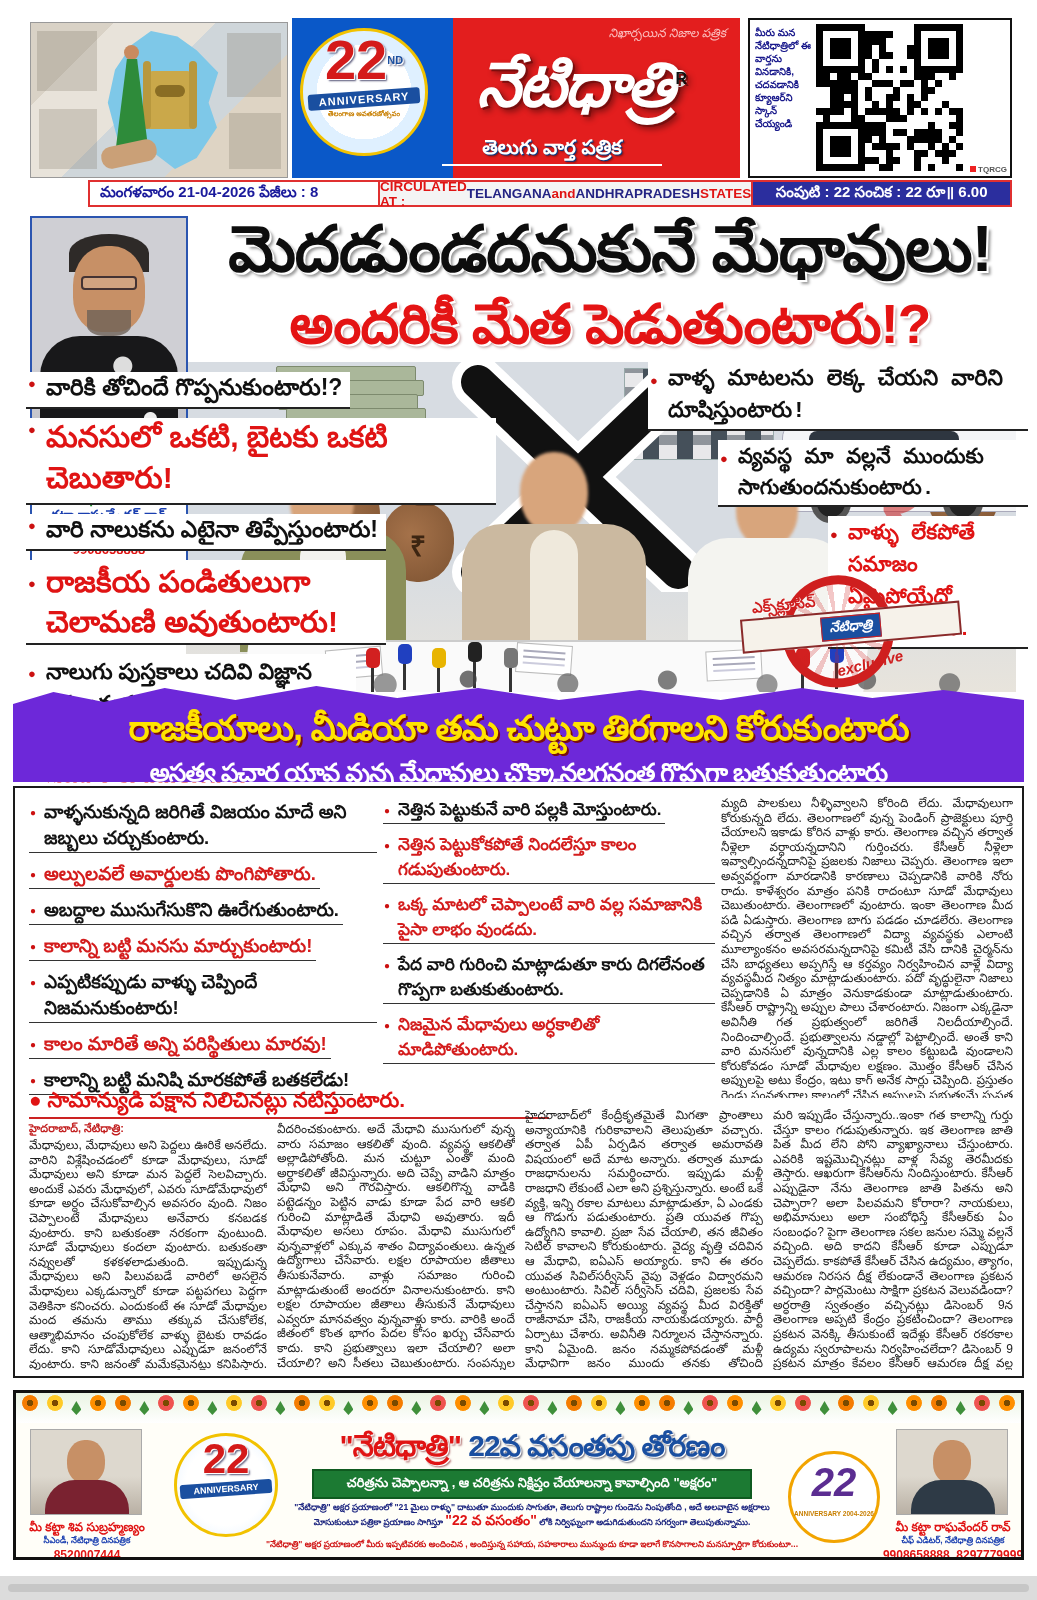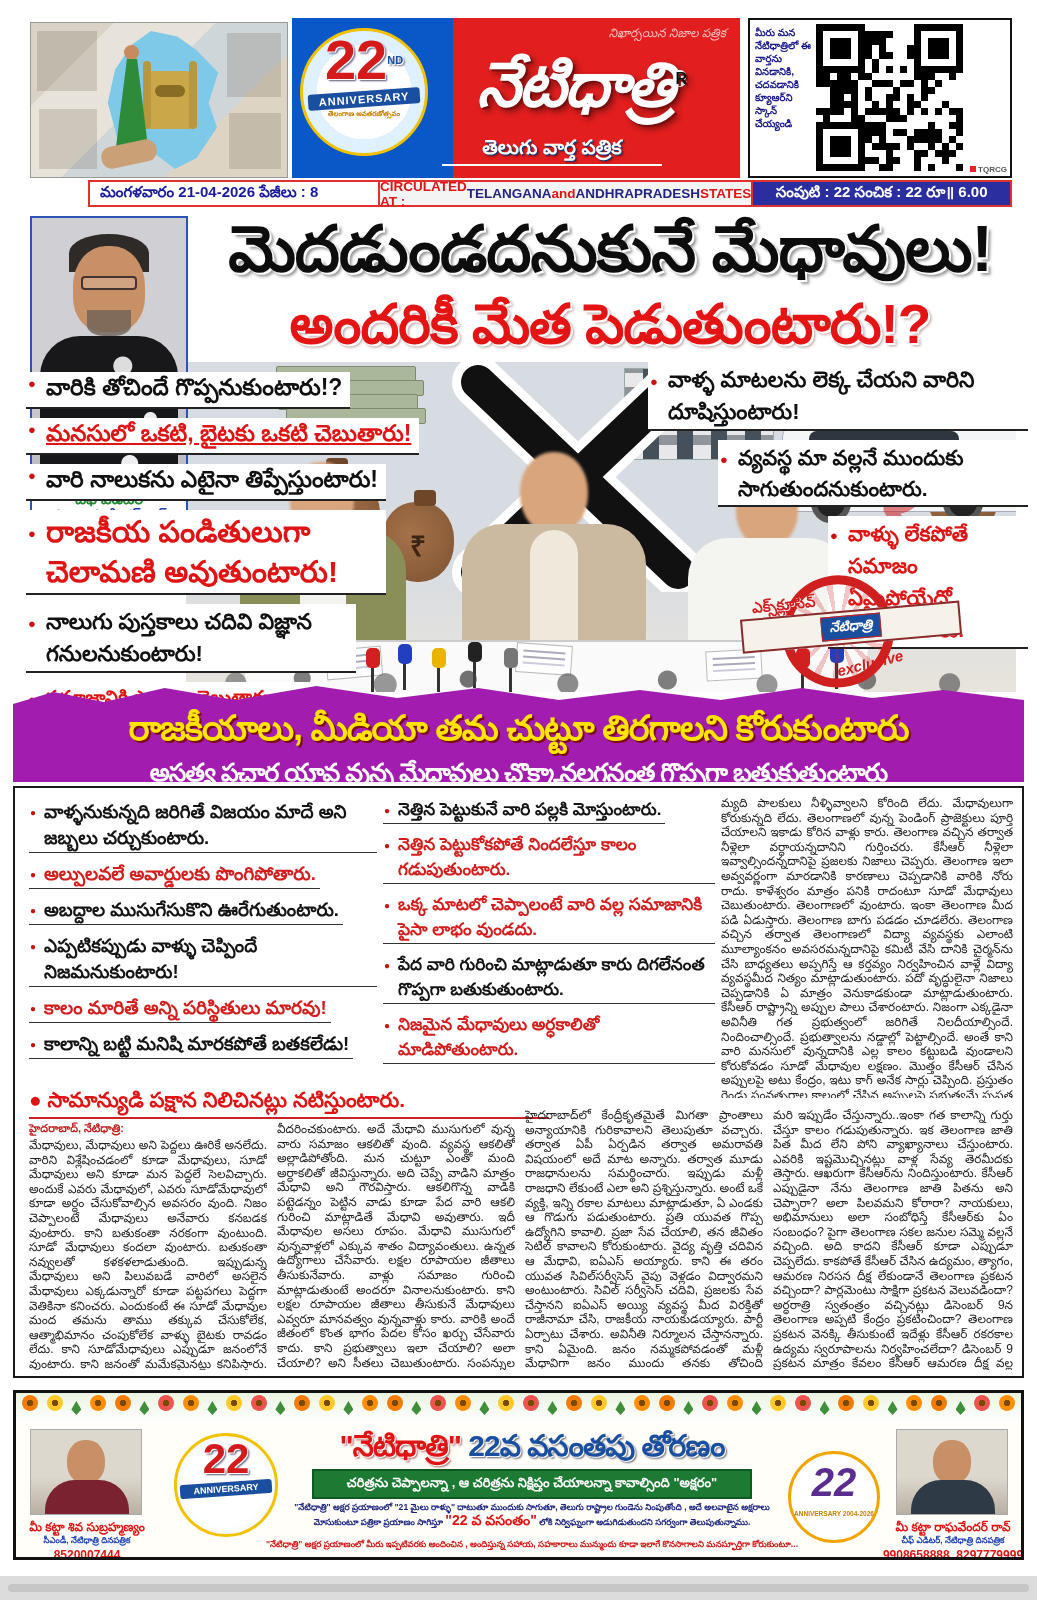--- a/index.html
+++ b/index.html
@@ -100,43 +100,43 @@
   .mic{position:absolute;bottom:0;width:14px;height:44px;}
   .mic i{position:absolute;left:5px;top:16px;width:3px;height:30px;background:#333;}
   .mic b{position:absolute;left:0;top:0;width:14px;height:20px;border-radius:5px;}
 
   
   .leadList{list-style:none;margin:0;padding:0;}
   .leadList li{position:relative;width:fit-content;max-width:100%;background:#fff;padding:2px 8px 1px 20px;margin-bottom:9px;border-bottom:2px solid #222;font-weight:bold;}
   .leadList li:before{content:"\25CF";position:absolute;left:2px;top:4px;font-size:13px;color:#cc1111;}
   #leadLeft{left:26px;top:372px;width:470px;}
   #leadLeft .l1{font-size:23px;color:#111;}
-  #leadLeft .l2{font-size:23px;color:#e01414;text-decoration:underline;}
+  #leadLeft .l2{font-size:30px;color:#e01414;}
   #leadLeft .l3{font-size:23px;color:#111;}
   #leadLeft .l4{font-size:30px;color:#e01414;line-height:40px;max-width:360px;}
   #leadLeft .l5{font-size:22px;color:#111;line-height:32px;max-width:330px;}
   #leadLeft .l6{font-size:19px;color:#e01414;line-height:28px;max-width:300px;}
   #leadRight{left:648px;top:362px;width:380px;}
-  #leadRight li{margin-left:auto;}
+  #leadRight li{margin-left:auto;font-family:Liberation Mono, monospace;}
   #leadRight .r1{font-size:22px;color:#111;line-height:32px;}
   #leadRight .r2{font-size:16px;color:#e01414;}
   #leadRight .r3{font-size:21px;color:#111;line-height:31px;max-width:310px;}
   #leadRight .r4{font-size:21px;color:#e01414;line-height:32px;max-width:200px;}
 
   
   #stamp{left:742px;top:572px;width:220px;height:118px;transform:rotate(-14deg);}
   #stampRing{position:absolute;left:40px;top:0;width:112px;height:112px;border-radius:50%;border:9px solid #cf1f1f;
     background:repeating-conic-gradient(rgba(207,31,31,.25) 0 8deg,transparent 8deg 24deg);}
   #stampBand{position:absolute;left:0;top:38px;width:220px;height:34px;background:#f6f2ea;border:2px solid #8a2a2a;transform:rotate(9deg);display:flex;align-items:center;justify-content:center;gap:6px;}
   #stampTop{position:absolute;left:18px;top:8px;font-size:15px;font-weight:bold;color:#cf1f1f;transform:rotate(8deg);text-shadow:1px 1px 0 #fff;}
   #stampBrand{background:#1a4fa0;color:#fff;font-size:13px;font-weight:bold;font-style:italic;padding:2px 8px;border:1px solid #cf1f1f;}
   #stampBottom{position:absolute;left:86px;top:86px;font-size:15px;font-style:italic;font-weight:bold;color:#cf1f1f;}
 
   
-  #banner{left:13px;top:682px;width:1011px;height:100px;background:#a21caf;text-align:center;
+  #banner{left:13px;top:682px;width:1011px;height:100px;background:#6d28d9;text-align:center;
     clip-path:polygon(0 22px,4% 10px,9% 20px,15% 6px,22% 18px,30% 4px,38% 16px,46% 6px,54% 18px,62% 8px,70% 18px,78% 6px,85% 16px,92% 8px,100% 18px,100% 100%,0 100%);}
   #bnL1{margin-top:26px;font-size:35px;font-weight:bold;color:#ffe400;letter-spacing:-1px;text-shadow:2px 2px 0 #7a0e0e;}
   #bnL2{font-size:25px;font-weight:bold;color:#fff;letter-spacing:-1px;margin-top:1px;}
 
   
   #bodyFrame{left:13px;top:786px;width:1011px;height:592px;border:2px solid #1a1a1a;background:#fff;overflow:hidden;}
   .bf{position:absolute;}
   .bodyList{list-style:none;margin:0;padding:0;}
   .bodyList li{position:relative;width:fit-content;max-width:100%;padding:1px 4px 1px 15px;margin-bottom:7px;border-bottom:1.5px solid #333;font-weight:bold;line-height:26px;}
   .bodyList li:before{content:"\25CF";position:absolute;left:1px;top:2px;font-size:10px;color:#cc1111;}
@@ -496,20 +496,21 @@
   <div class="abs" id="banner">
     <div id="bnL1">రాజకీయాలు, మీడియా తమ చుట్టూ తిరగాలని కోరుకుంటారు</div>
     <div id="bnL2">అసత్య ప్రచార యావ వున్న మేధావులు చొక్కానలగనంత గొప్పగా బతుకుతుంటారు</div>
   </div>
 
   <div class="abs" id="bodyFrame">
     <ul class="bf bodyList" id="c1List">
       <li class="bk">వాళ్ళనుకున్నది జరిగితే విజయం మాదే అని జబ్బలు చర్చుకుంటారు.</li>
       <li class="rd">అల్పులవలే అవార్డులకు పొంగిపోతారు.</li>
       <li class="bk">అబద్దాల ముసుగేసుకొని ఊరేగుతుంటారు.</li>
+      <li class="rd">కాలాన్ని బట్టి మనసు మార్చుకుంటారు!</li>
       <li class="bk">ఎప్పటికప్పుడు వాళ్ళు చెప్పిందే నిజమనుకుంటారు!</li>
       <li class="rd">కాలం మారితే అన్ని పరిస్థితులు మారవు!</li>
       <li class="bk">కాలాన్ని బట్టి మనిషి మారకపోతే బతకలేడు!</li>
     </ul>
     <ul class="bf bodyList" id="c2List">
       <li class="bk">నెత్తిన పెట్టుకునే వారి పల్లకి మోస్తుంటారు.</li>
       <li class="rd">నెత్తిన పెట్టుకోకపోతే నిందలేస్తూ కాలం గడుపుతుంటారు.</li>
       <li class="rd">ఒక్క మాటలో చెప్పాలంటే వారి వల్ల సమాజానికి పైసా లాభం వుండదు.</li>
       <li class="bk">పేద వారి గురించి మాట్లాడుతూ కారు దిగలేనంత గొప్పగా బతుకుతుంటారు.</li>
       <li class="rd">నిజమైన మేధావులు అర్ధకాలితో మాడిపోతుంటారు.</li>

